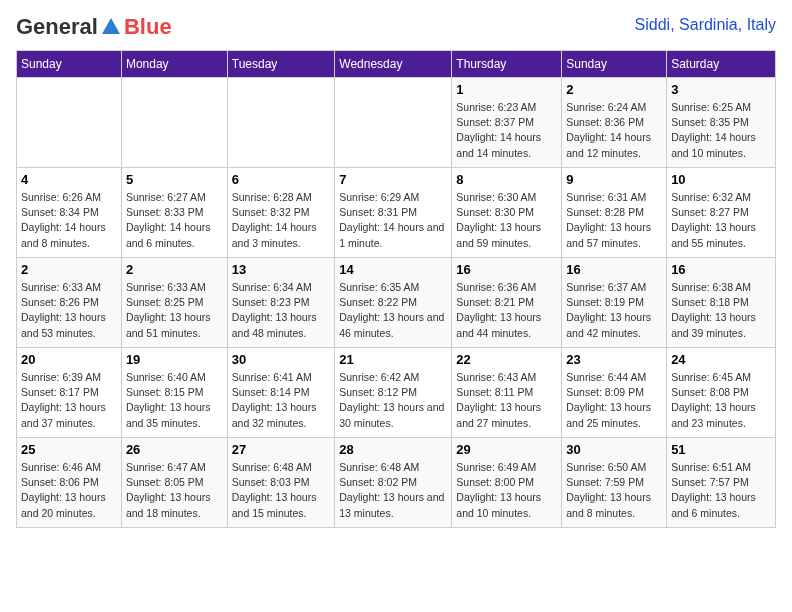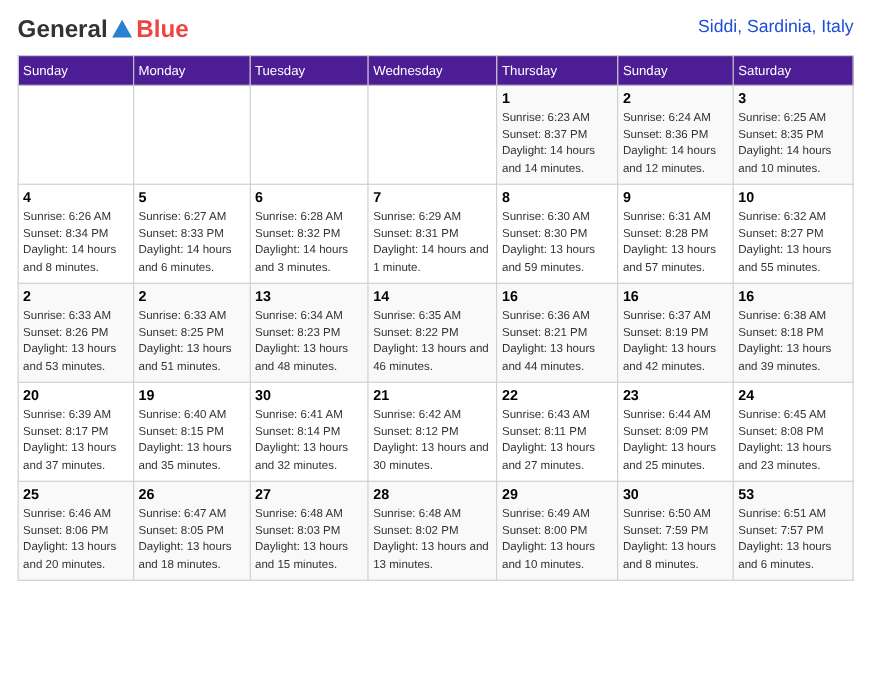--- a/index.html
+++ b/index.html
@@ -237,18 +237,18 @@
         </td>
         <td>
           <span class="day-number">29</span>
           <div class="day-info">Sunrise: 6:49 AM<br>Sunset: 8:00 PM<br>Daylight: 13 hours and 10 minutes.</div>
         </td>
         <td>
           <span class="day-number">30</span>
           <div class="day-info">Sunrise: 6:50 AM<br>Sunset: 7:59 PM<br>Daylight: 13 hours and 8 minutes.</div>
         </td>
         <td>
-          <span class="day-number">53</span>
+          <span class="day-number">51</span>
           <div class="day-info">Sunrise: 6:51 AM<br>Sunset: 7:57 PM<br>Daylight: 13 hours and 6 minutes.</div>
         </td>
       </tr>
     </tbody>
 </table>
 
 </body></html>

